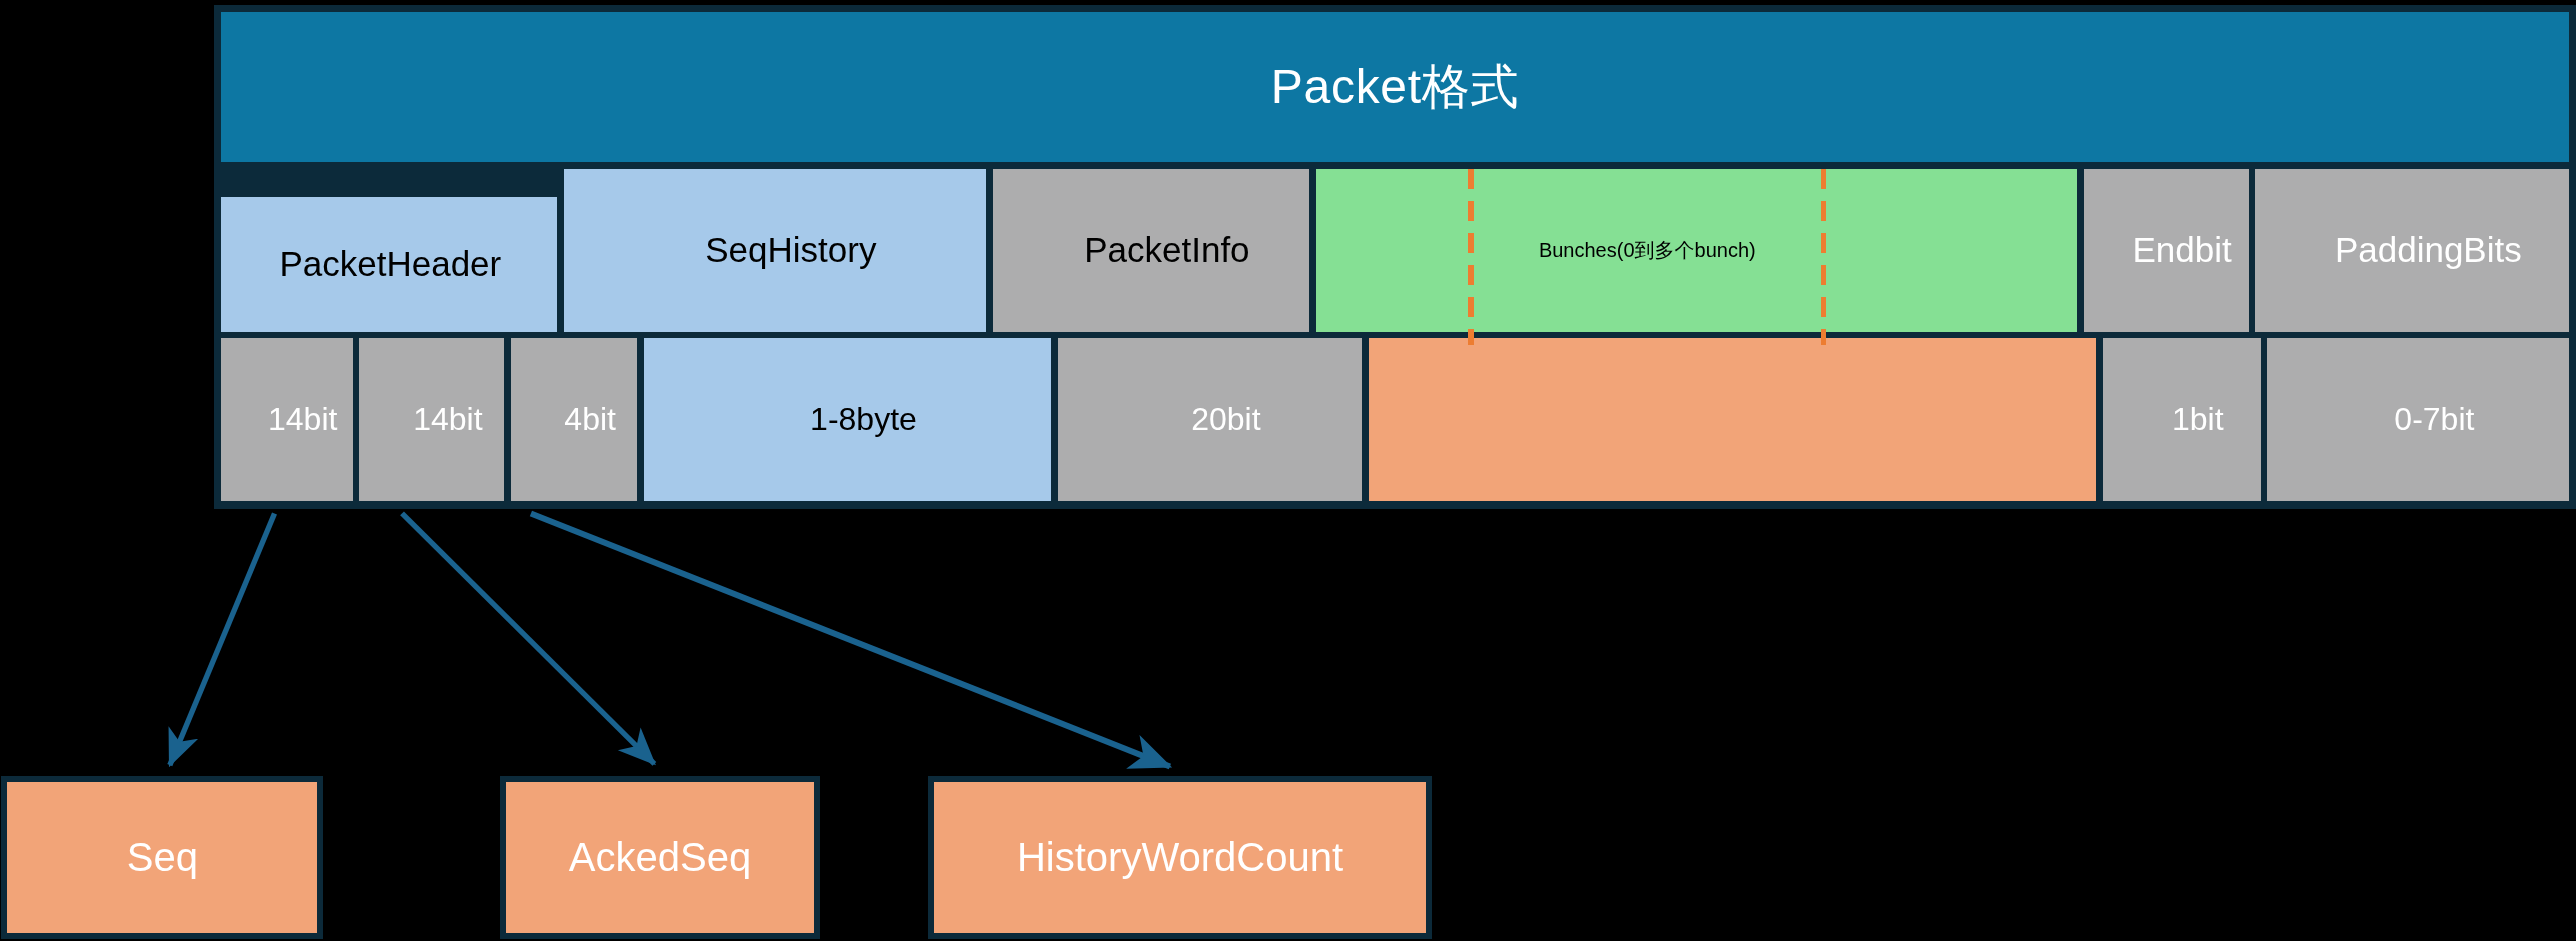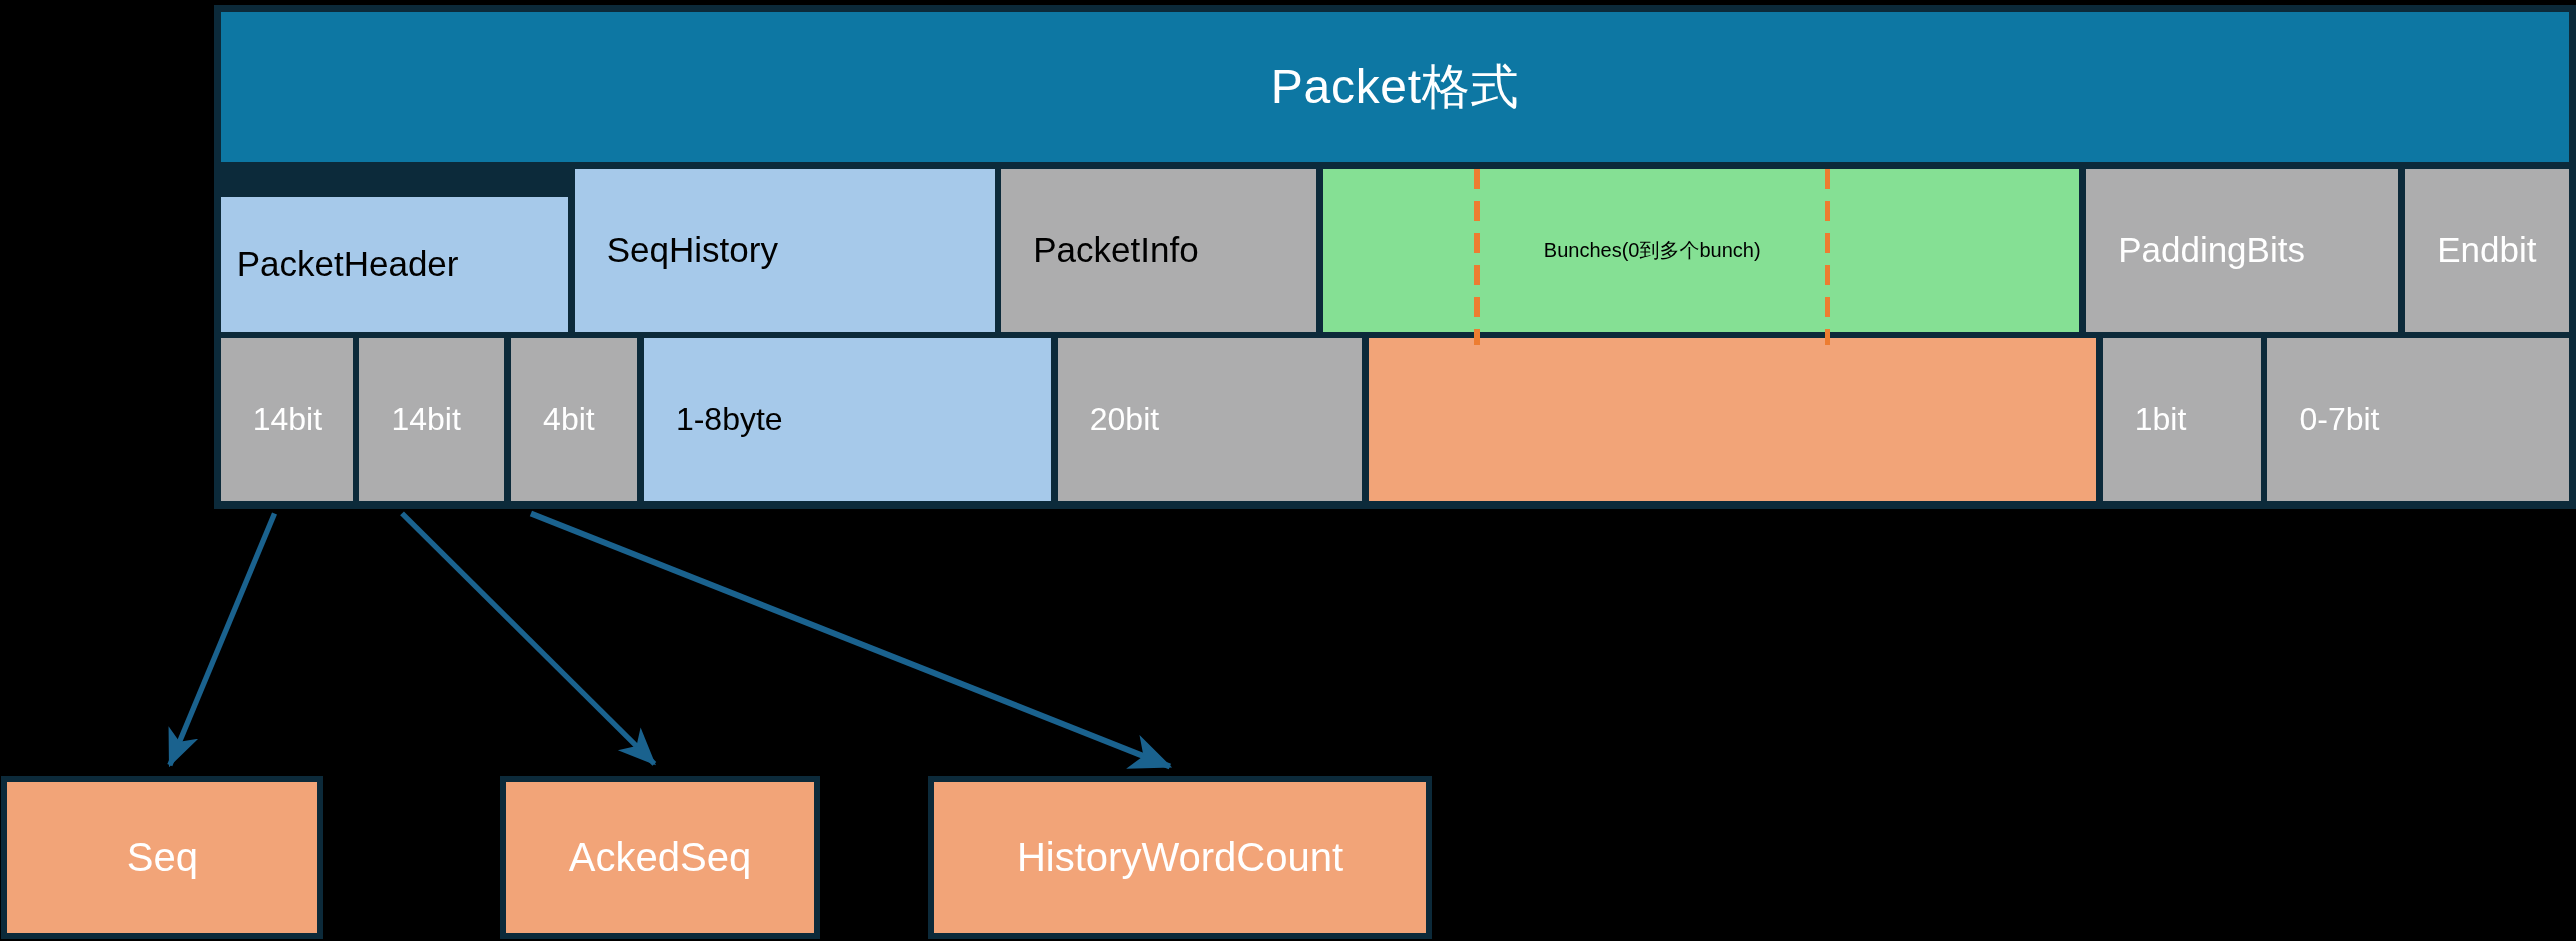--- a/index.html
+++ b/index.html
@@ -10,29 +10,29 @@
   
   .pkt-table{position:absolute;left:214px;top:5.4px;width:2362px;height:504px;
              background:#0C2A3A;box-sizing:border-box;padding:6.7px;
              display:flex;flex-direction:column;gap:6.7px;}
   .pkt-header{flex:0 0 150px;background:#0D77A3;display:flex;
               align-items:center;justify-content:center;}
   .pkt-header .title{color:#fff;font-size:48px;letter-spacing:0.7px;}
   .row{display:flex;gap:6.7px;min-height:0;}
   .row1{flex:0 0 163px;}
   .row2{flex:0 0 163px;}
-  .cell{display:flex;align-items:center;
+  .cell{display:flex;align-items:center;justify-content:center;
         font-size:35px;color:#000;position:relative;box-sizing:border-box;padding-left:32px;}
   .row2 .cell{font-size:32px;}
   .c-blue{background:#A6C9EA;}
   .c-gray{background:#ADADAE;}
   .c-gray.white-txt{color:#fff;}
   .c-green{background:#85E094;}
   .c-orange{background:#F2A478;}
-  .cell.left-al{justify-content:flex-start;padding-left:16px;margin-top:28px;}
+  .cell.left-al{justify-content:center;padding-left:3px;margin-top:28px;}
 
   
   .dashline{position:absolute;top:0;width:5.4px;height:calc(100% + 13.4px);
             background:repeating-linear-gradient(to bottom,#ED7D31 0 20px,transparent 20px 32px);
             z-index:2;}
   .dash1{left:calc(20.4% - 2.7px);}
   .dash2{left:calc(66.7% - 2.7px);}
   .bunches-label{position:absolute;left:20.4%;width:46.3%;top:0;height:100%;
                  display:flex;align-items:center;justify-content:center;
                  font-size:20px;color:#000;}
@@ -70,25 +70,25 @@
       <div class="cell c-gray" style="flex:460 0 0;">
         <span>PacketInfo</span>
       </div>
       <div class="cell c-green" style="flex:1179 0 0;">
         <div class="dashline dash1"></div>
         <div class="dashline dash2"></div>
         <div class="bunches-label">
           <span>Bunches(0到多个bunch)</span>
         </div>
       </div>
+      <div class="cell c-gray white-txt" style="flex:215 0 0;">
+        <span>Endbit</span>
+      </div>
       <div class="cell c-gray white-txt" style="flex:456 0 0;">
         <span>PaddingBits</span>
-      </div>
-      <div class="cell c-gray white-txt" style="flex:215 0 0;">
-        <span>Endbit</span>
       </div>
     </div>
 
     <div class="row row2">
       <div class="cell c-gray white-txt" style="flex:169 0 0;">
         <span>14bit</span>
       </div>
       <div class="cell c-gray white-txt" style="flex:191 0 0;">
         <span>14bit</span>
       </div>

